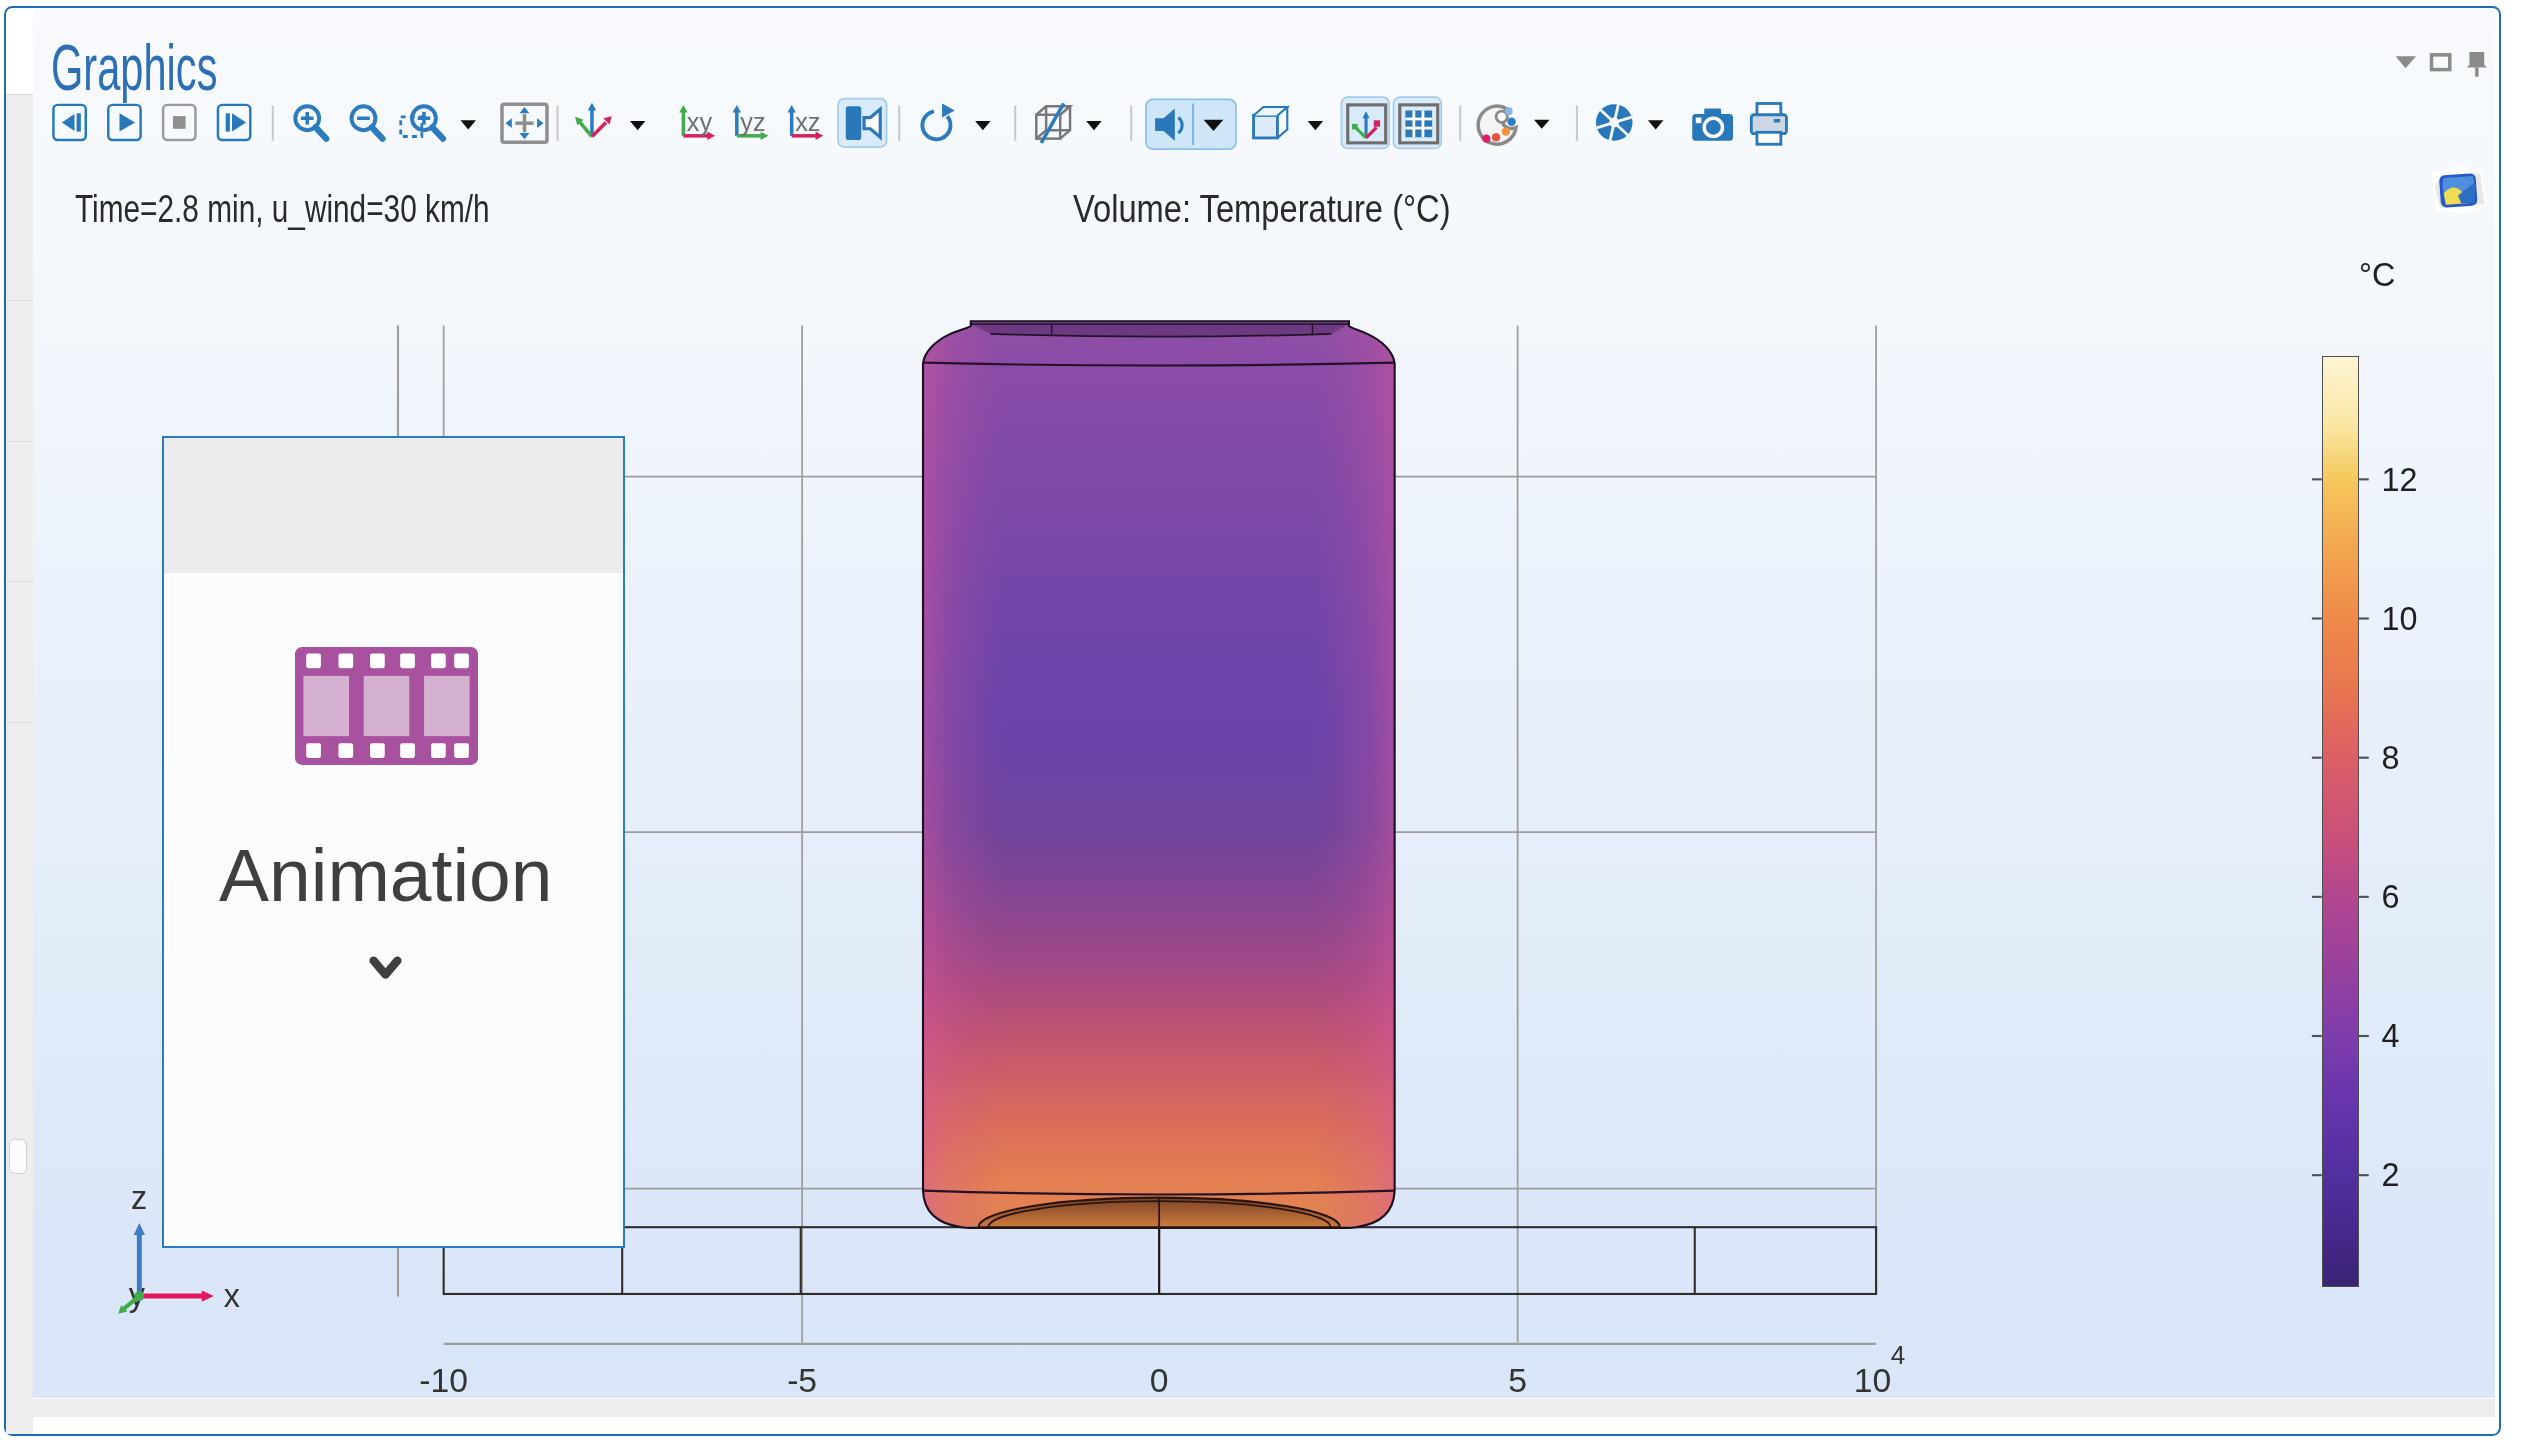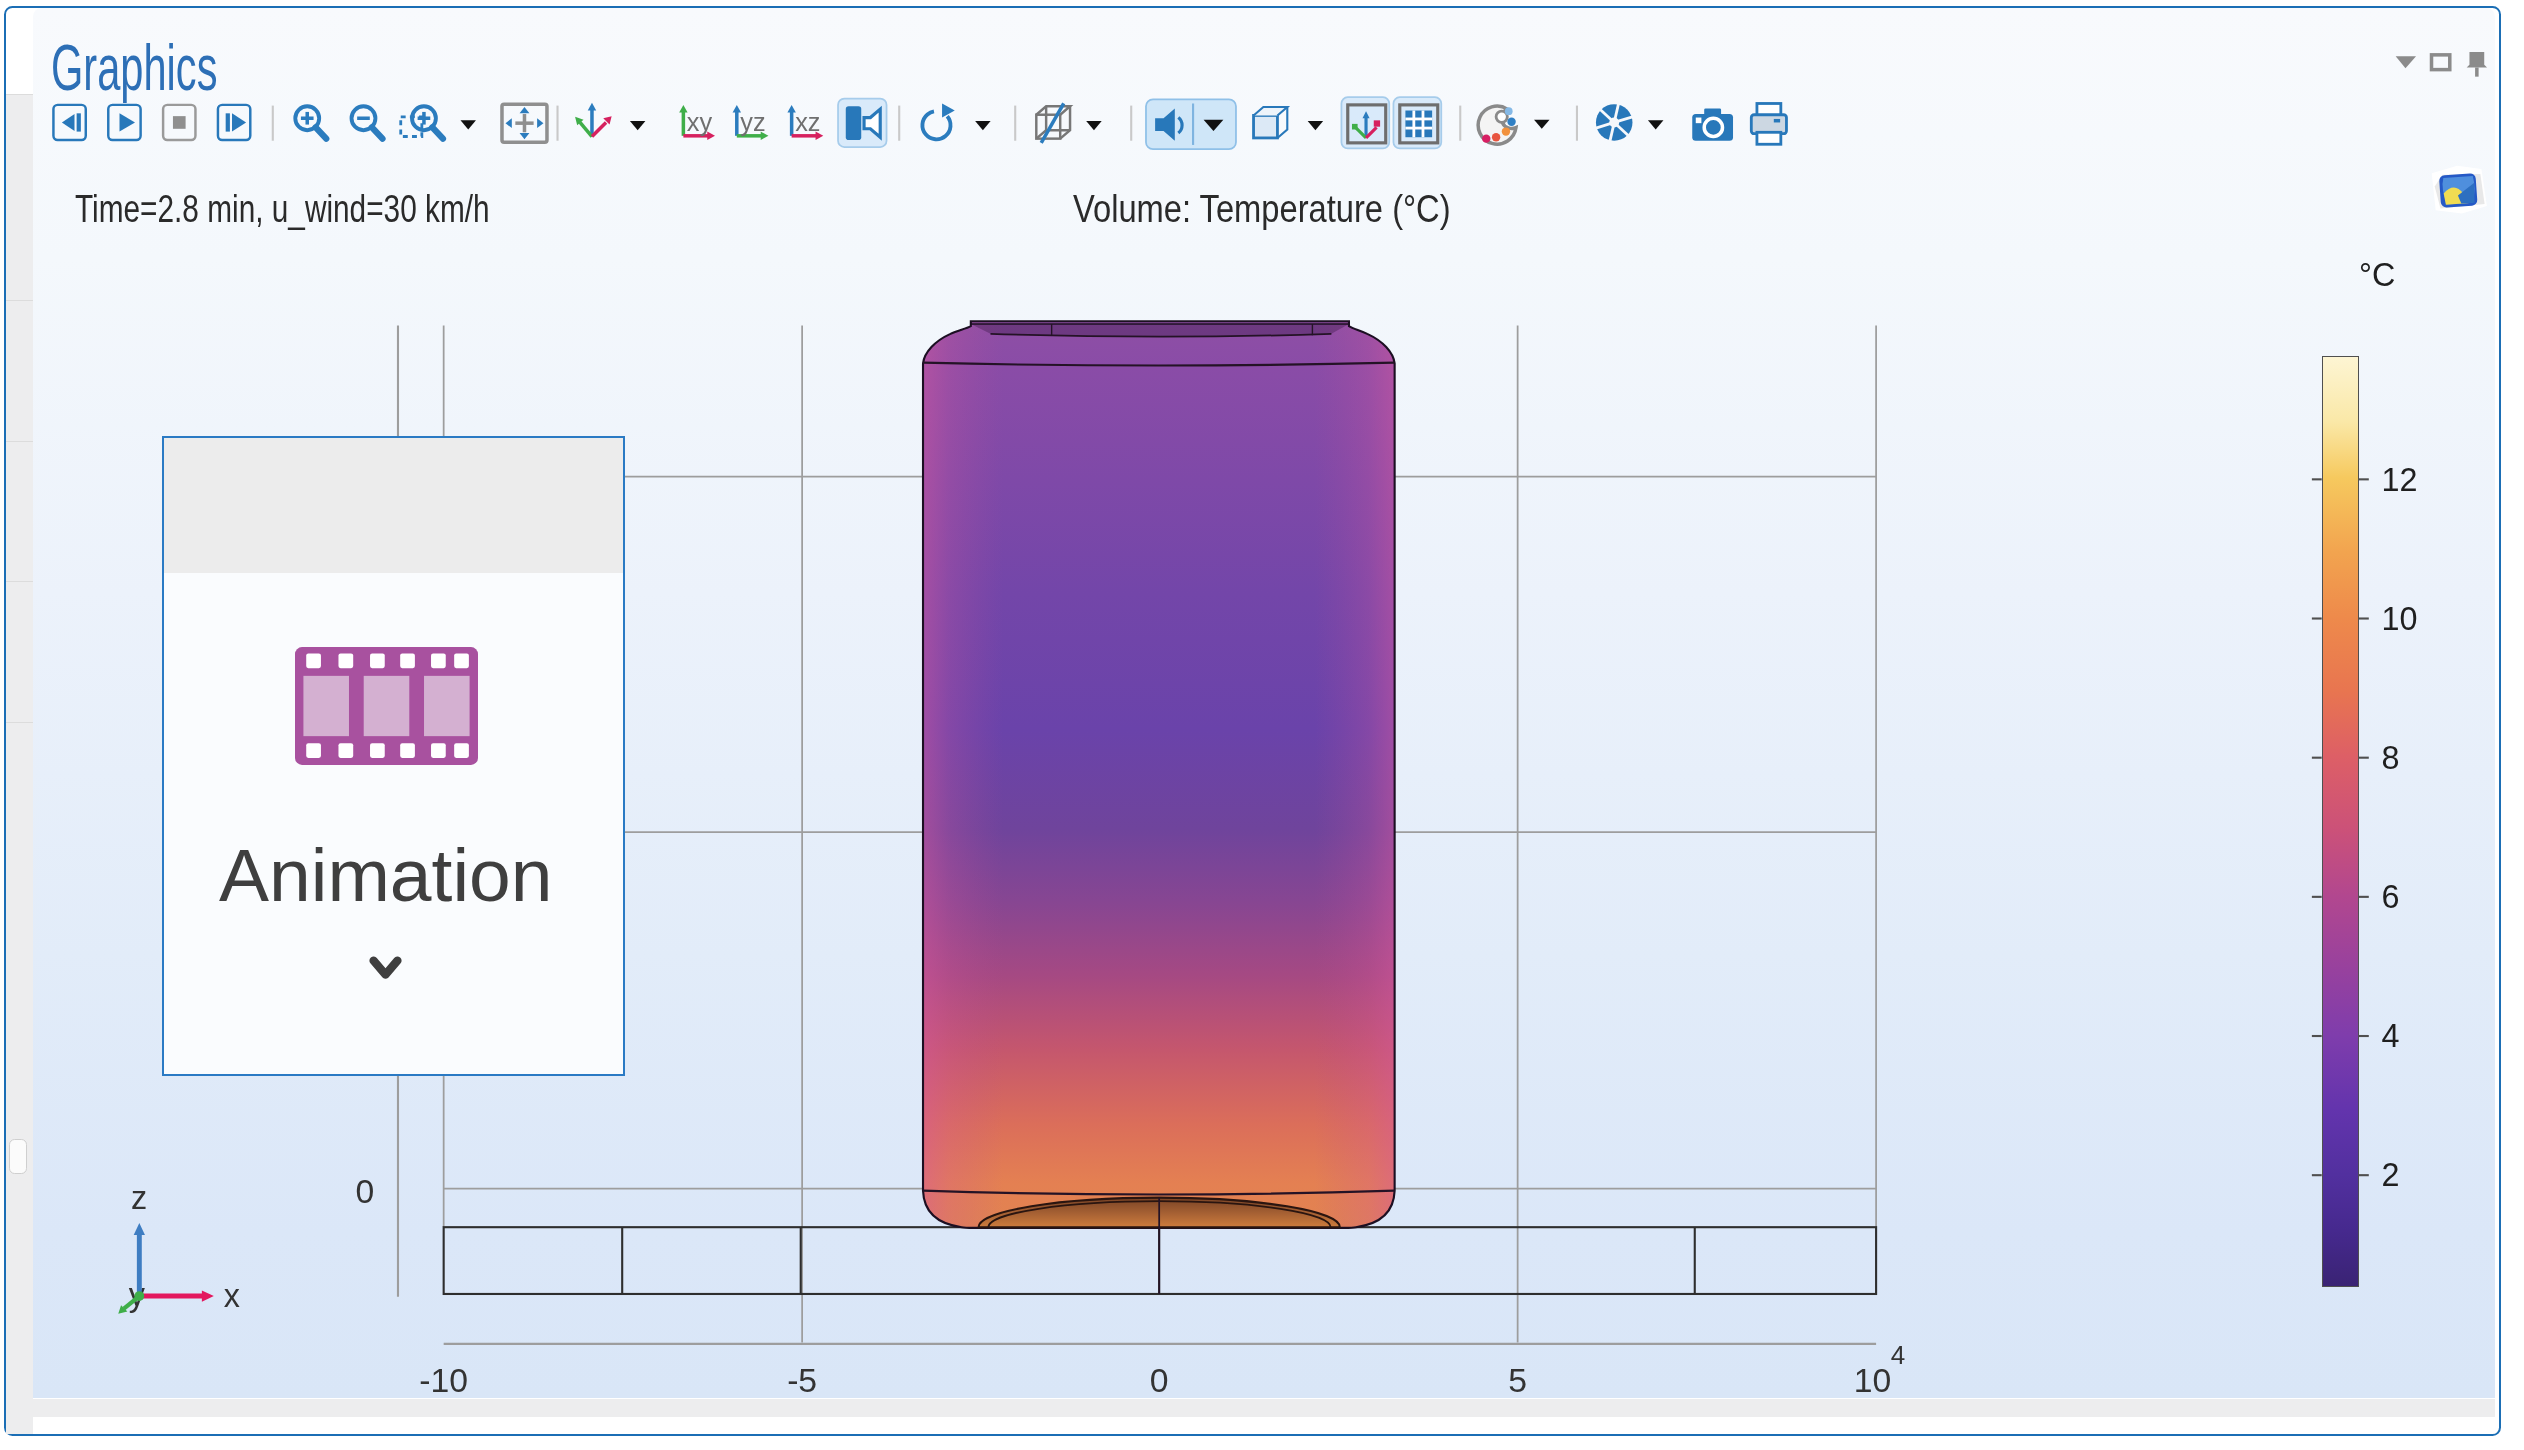--- a/index.html
+++ b/index.html
@@ -9,21 +9,21 @@
 .win{left:3.5px;top:6.3px;width:2497px;height:1430px;border:2.1px solid #1b6eb5;border-radius:8.4px;background:#fff}
 .lstrip{left:5.6px;top:94px;width:27.4px;height:1340px;background:#ededee}
 .lsep{left:5.6px;width:27.4px;height:1.4px;background:#dcdcdc}
 .lthumb{left:9.1px;top:1139px;width:18.3px;height:35px;background:#fbfbfb;border:1.4px solid #cfcfcf;border-radius:5.6px}
 .panel{left:33px;top:8.4px;width:2462px;height:1390px;border-radius:8.4px 8.4px 0 0;
   background:linear-gradient(180deg,#f8fafd 0%,#f4f8fc 18%,#ecf2fb 42%,#e2ecf9 68%,#dbe7f8 88%,#d9e6f7 100%)}
 .botband{left:33px;top:1399px;width:2462px;height:18.3px;background:#ededee}
 .title{left:51px;top:29.5px;font-size:65px;color:#2d6fb6;transform:scaleX(0.64);transform-origin:0 0;white-space:nowrap}
 .t1{left:75px;top:187px;font-size:39px;color:#2a2a2a;transform:scaleX(0.764);transform-origin:0 0;white-space:nowrap}
 .t2{left:1073px;top:187px;font-size:39px;color:#2a2a2a;transform:scaleX(0.838);transform-origin:0 0;white-space:nowrap}
-.popup{left:162px;top:436px;width:463px;height:640px;border:2.1px solid #2a7ac4;background:#fafcfe}
+.popup{left:162px;top:436px;width:463px;height:812px;border:2.1px solid #2a7ac4;background:#fafcfe}
 .phead{position:absolute;left:0;top:0;width:100%;height:135px;background:#ececec}
 .anim{position:absolute;left:55px;top:394px;font-size:75px;color:#3f3f3f;white-space:nowrap}
 .cbar{left:2322px;top:356px;width:37px;height:931px;border:1.4px solid #4f4f4f;
   background:linear-gradient(180deg,#fdf5d3 0%,#fae8a7 7%,#f6c95e 13%,#f2a44f 21%,#ee8a4b 28%,#e87550 36%,#dd5f66 43%,#cb5179 51%,#b2478f 58%,#97419e 66%,#7f3dac 73%,#6334ad 81%,#52309f 88%,#46298e 94%,#3a2374 100%)}
 svg{position:absolute;overflow:visible}
 </style>
 </head>
 <body>
 <div class="abs win"></div>
 <div class="abs lstrip"></div>

